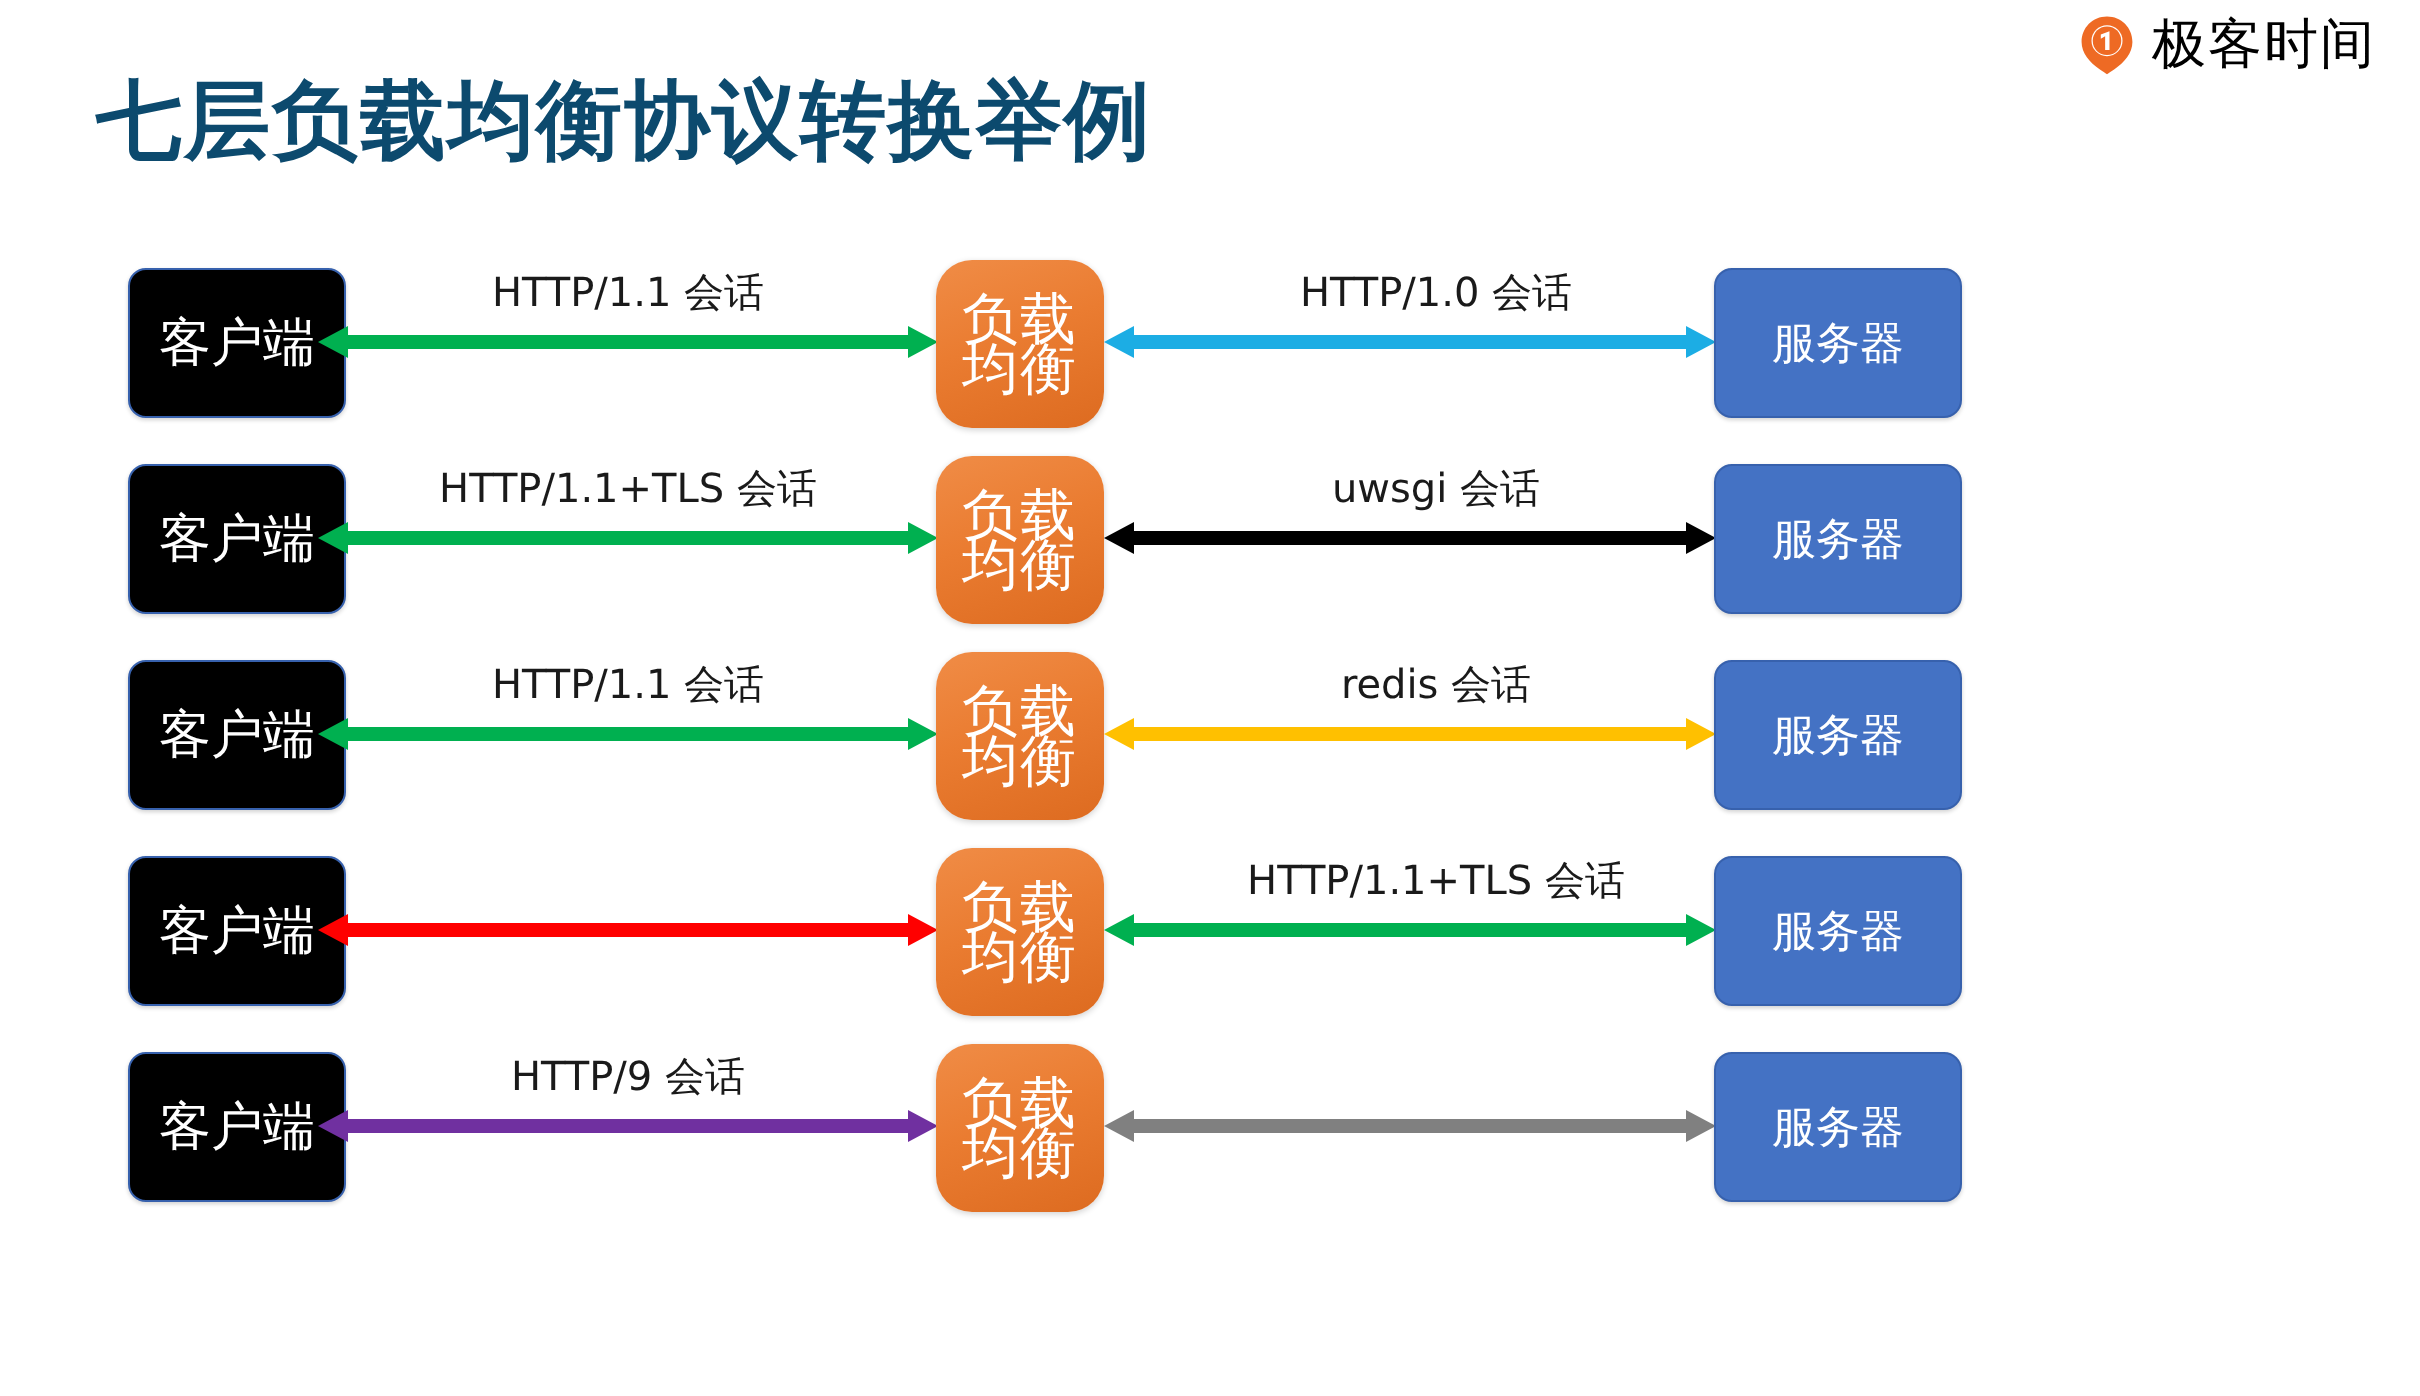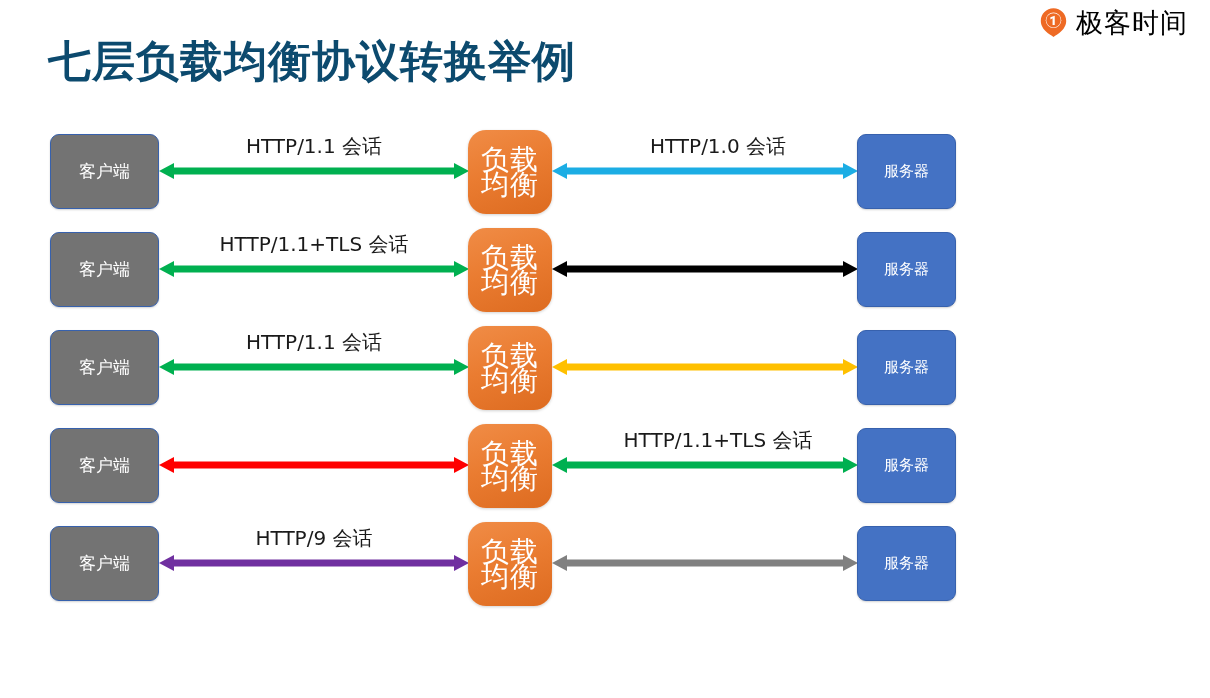--- a/index.html
+++ b/index.html
@@ -73,54 +73,54 @@
     position: absolute;
     display: flex;
     align-items: center;
     justify-content: center;
     color: #ffffff;
     text-align: center;
     white-space: nowrap;
     font-family: "DejaVu Sans", "Liberation Sans", sans-serif;
   }
   .node-client {
-    left: 50px;
+    left: 64px;
     top: 12px;
     width: 109px;
     height: 75px;
-    background: #737373;
+    background: #000000;
     border: 1px solid #3761ad;
     border-radius: 9px;
-    font-size: 17px;
+    font-size: 26px;
     box-shadow: 0 1px 2px rgba(0,0,0,0.18);
   }
   .node-lb {
     left: 468px;
     top: 8px;
     width: 84px;
     height: 84px;
     background: linear-gradient(160deg, #f08c46 0%, #ea7c31 45%, #dd6b20 100%);
     border-radius: 18px;
     font-size: 28px;
     line-height: 25px;
     letter-spacing: 1px;
     box-shadow: 0 1px 3px rgba(0,0,0,0.18);
   }
   .node-lb .lb-label {
     display: block;
   }
   .node-server {
     left: 857px;
     top: 12px;
-    width: 99px;
+    width: 124px;
     height: 75px;
     background: #4472c4;
     border: 1px solid #3761ad;
     border-radius: 9px;
-    font-size: 15px;
+    font-size: 22px;
     box-shadow: 0 1px 2px rgba(0,0,0,0.18);
   }
 
   
   .arrow {
     position: absolute;
     top: 0;
     height: 98px;
     pointer-events: none;
   }
@@ -217,20 +217,21 @@
         </div>
         <div class="arrow arrow-right">
           <svg viewBox="0 0 306 98" preserveAspectRatio="none">
             <g>
               <rect x="15" y="45.5" width="276" height="7" fill="#151b४4"></rect>
               <polygon points="0,49 15,41 15,57" fill="#151b४4"></polygon>
               <polygon points="306,49 291,41 291,57" fill="#151b४4"></polygon>
             </g>
           </svg>
         </div>
+        <div class="arrow-label label-right">uwsgi 会话</div>
         <div class="node node-server">
           <span>服务器</span>
         </div>
       </div>
       <div class="row" style="top: 196px;">
         <div class="node node-client">
           <span>客户端</span>
         </div>
         <div class="arrow arrow-left">
           <svg viewBox="0 0 310 98" preserveAspectRatio="none">
@@ -250,20 +251,21 @@
         </div>
         <div class="arrow arrow-right">
           <svg viewBox="0 0 306 98" preserveAspectRatio="none">
             <g>
               <rect x="15" y="45.5" width="276" height="7" fill="#ffc000"></rect>
               <polygon points="0,49 15,41 15,57" fill="#ffc000"></polygon>
               <polygon points="306,49 291,41 291,57" fill="#ffc000"></polygon>
             </g>
           </svg>
         </div>
+        <div class="arrow-label label-right">redis 会话</div>
         <div class="node node-server">
           <span>服务器</span>
         </div>
       </div>
       <div class="row" style="top: 294px;">
         <div class="node node-client">
           <span>客户端</span>
         </div>
         <div class="arrow arrow-left">
           <svg viewBox="0 0 310 98" preserveAspectRatio="none">

